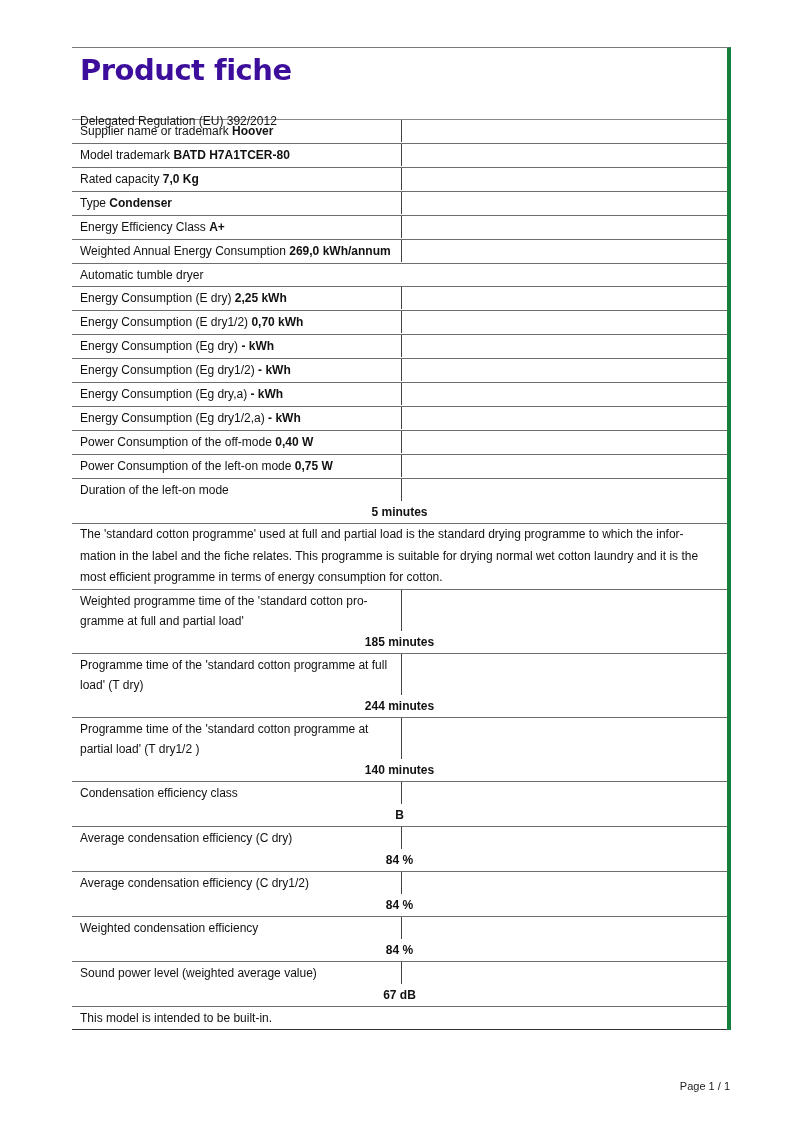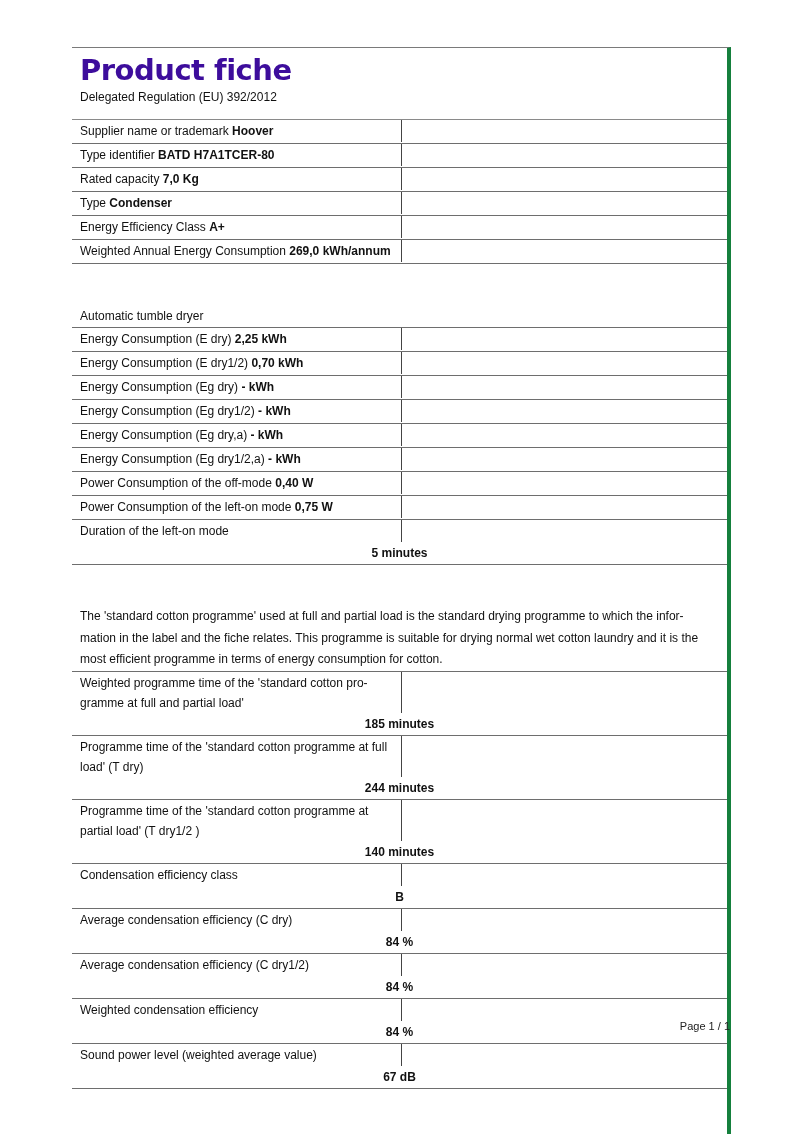--- a/index.html
+++ b/index.html
@@ -34,21 +34,21 @@
       font-family: "DejaVu Sans", "Liberation Sans", sans-serif;
       font-size: 29px;
       font-weight: bold;
       color: #3d0d9c;
       letter-spacing: -0.5px;
       margin: 0;
       line-height: 40px;
     }
     .regulation {
       font-size: 12px;
-      margin-top: 0;
+      margin-top: 24px;
       line-height: 14px;
     }
     .row {
       display: flex;
       border-bottom: 1px solid #6e6e6e;
       box-sizing: border-box;
       font-size: 12px;
       line-height: 21px;
       min-height: 23px;
       flex-direction: column;
@@ -63,61 +63,60 @@
       flex: 1;
       font-weight: bold;
       padding-top: 1px;
       display: flex;
       align-items: center;
       justify-content: center;
     }
     .row.full .label {
       width: 100%;
       border-right: none;
-      margin-top: 41px;
     }
     .row.tall {
       min-height: 42px;
     }
     .row.tall .label {
       line-height: 20px;
       padding-top: 1px;
     }
     .row.para .label {
       line-height: 21.5px;
       padding-top: 0;
       padding-right: 10px;
     }
     .row.last {
       border-bottom: 1.5px solid #333333;
     }
     b { font-weight: bold; }
     .page-num {
       position: absolute;
       right: 72px;
-      top: 1020px;
+      top: 1080px;
       font-size: 11px;
       color: #222222;
     }
   </style>
 </head>
 <body>
 
 <div class="fiche">
   <div class="title-block">
     <h1 class="title">Product fiche</h1>
     <div class="regulation">Delegated Regulation (EU) 392/2012</div>
   </div>
 
   <div class="row">
     <div class="label"><span>Supplier name or trademark</span> <b>Hoover</b></div>
     <div class="value"></div>
   </div>
   <div class="row">
-    <div class="label"><span>Type identifier</span> <b>BATD H7A1TCER-80</b></div>
+    <div class="label"><span>Model trademark</span> <b>BATD H7A1TCER-80</b></div>
     <div class="value"></div>
   </div>
   <div class="row">
     <div class="label"><span>Rated capacity</span> <b>7,0 Kg</b></div>
     <div class="value"></div>
   </div>
   <div class="row">
     <div class="label"><span>Type</span> <b>Condenser</b></div>
     <div class="value"></div>
   </div>

